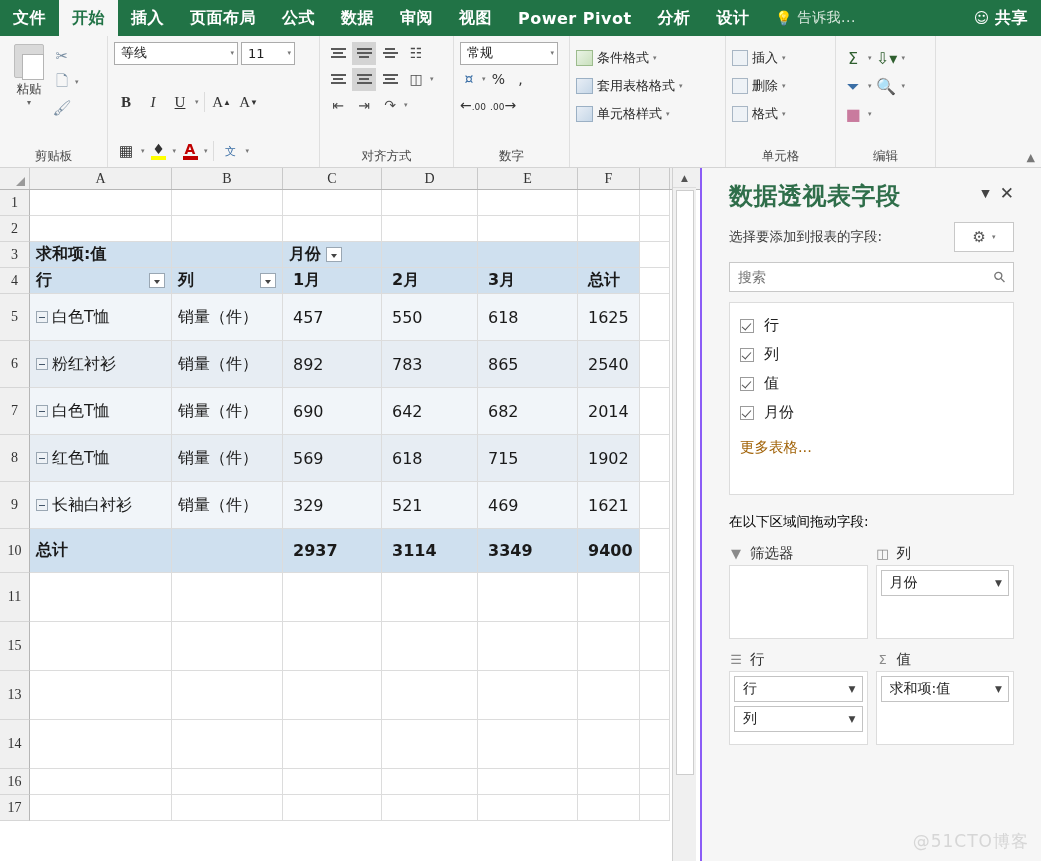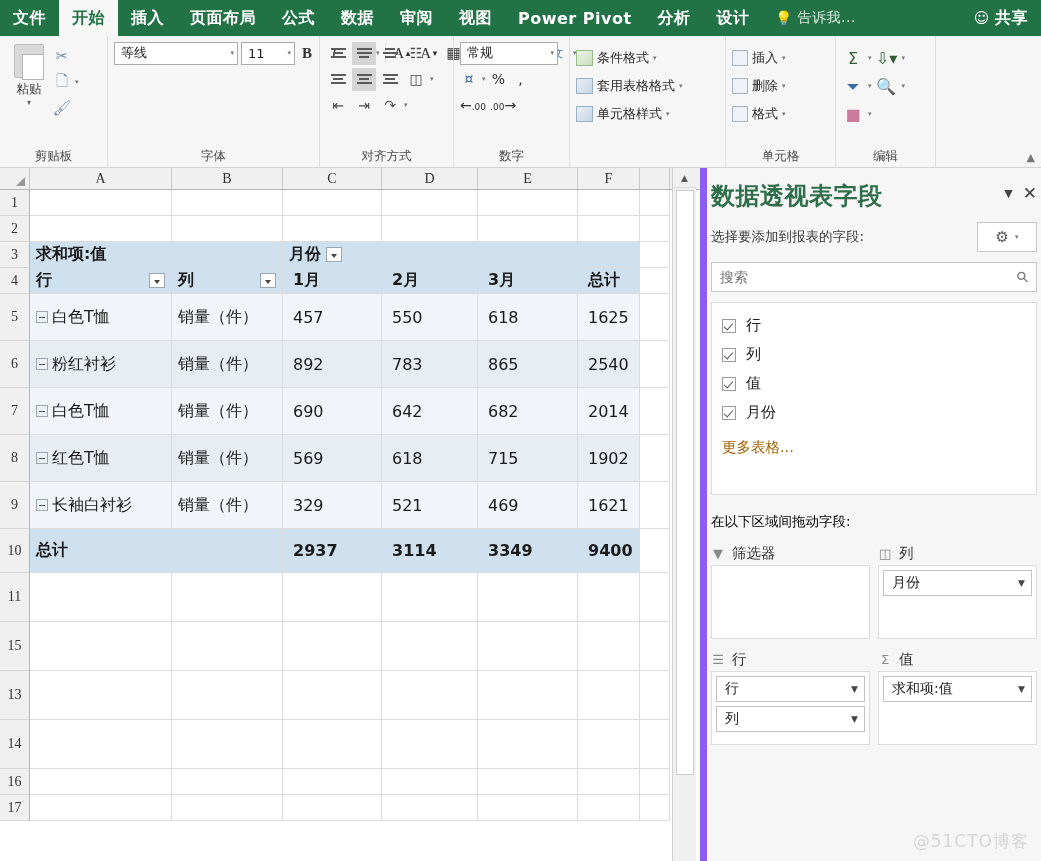--- a/index.html
+++ b/index.html
@@ -240,22 +240,22 @@
   .vs-thumb {
     position: absolute; top: 22px; left: 3px; width: 18px; height: 585px;
     background: #ffffff; border: 1px solid #cdcdcd;
   }
 
   
   .pane {
     position: absolute; left: 700px; top: 168px;
     width: 341px; height: 693px;
     background: #f6f6f6;
-    border-left: 7px solid #8b5cf6;
-    padding: 0 4px;
+    border-left: 2px solid #8b5cf6;
+    padding: 0 27px;
   }
   .pane-head {
     display: flex; align-items: flex-start; padding-top: 12px;
   }
   .pane-title {
     font-size: 24px; color: #2f6e4a; font-weight: bold; flex: 1;
     letter-spacing: 0.5px;
   }
   .pane-ctl { display: flex; align-items: center; gap: 10px; padding-top: 6px; }
   .pane-ctl span { color: #444; cursor: pointer; }
@@ -363,21 +363,21 @@
         </div>
         <div class="mini">
           <span class="mini-ic">🖌</span>
         </div>
       </div>
     </div>
     <div class="rgroup-label">剪贴板</div>
   </div>
 
   <div class="rgroup g-font">
-    <div class="rgroup-body" style="flex-direction:row;">
+    <div class="rgroup-body" style="flex-direction:column;gap:23px;">
       <div class="fontrow">
         <div class="combo fname">
           <span class="cv">等线</span>
           <span class="caret">▾</span>
         </div>
         <div class="combo fsize">
           <span class="cv">11</span>
           <span class="caret">▾</span>
         </div>
       </div>

